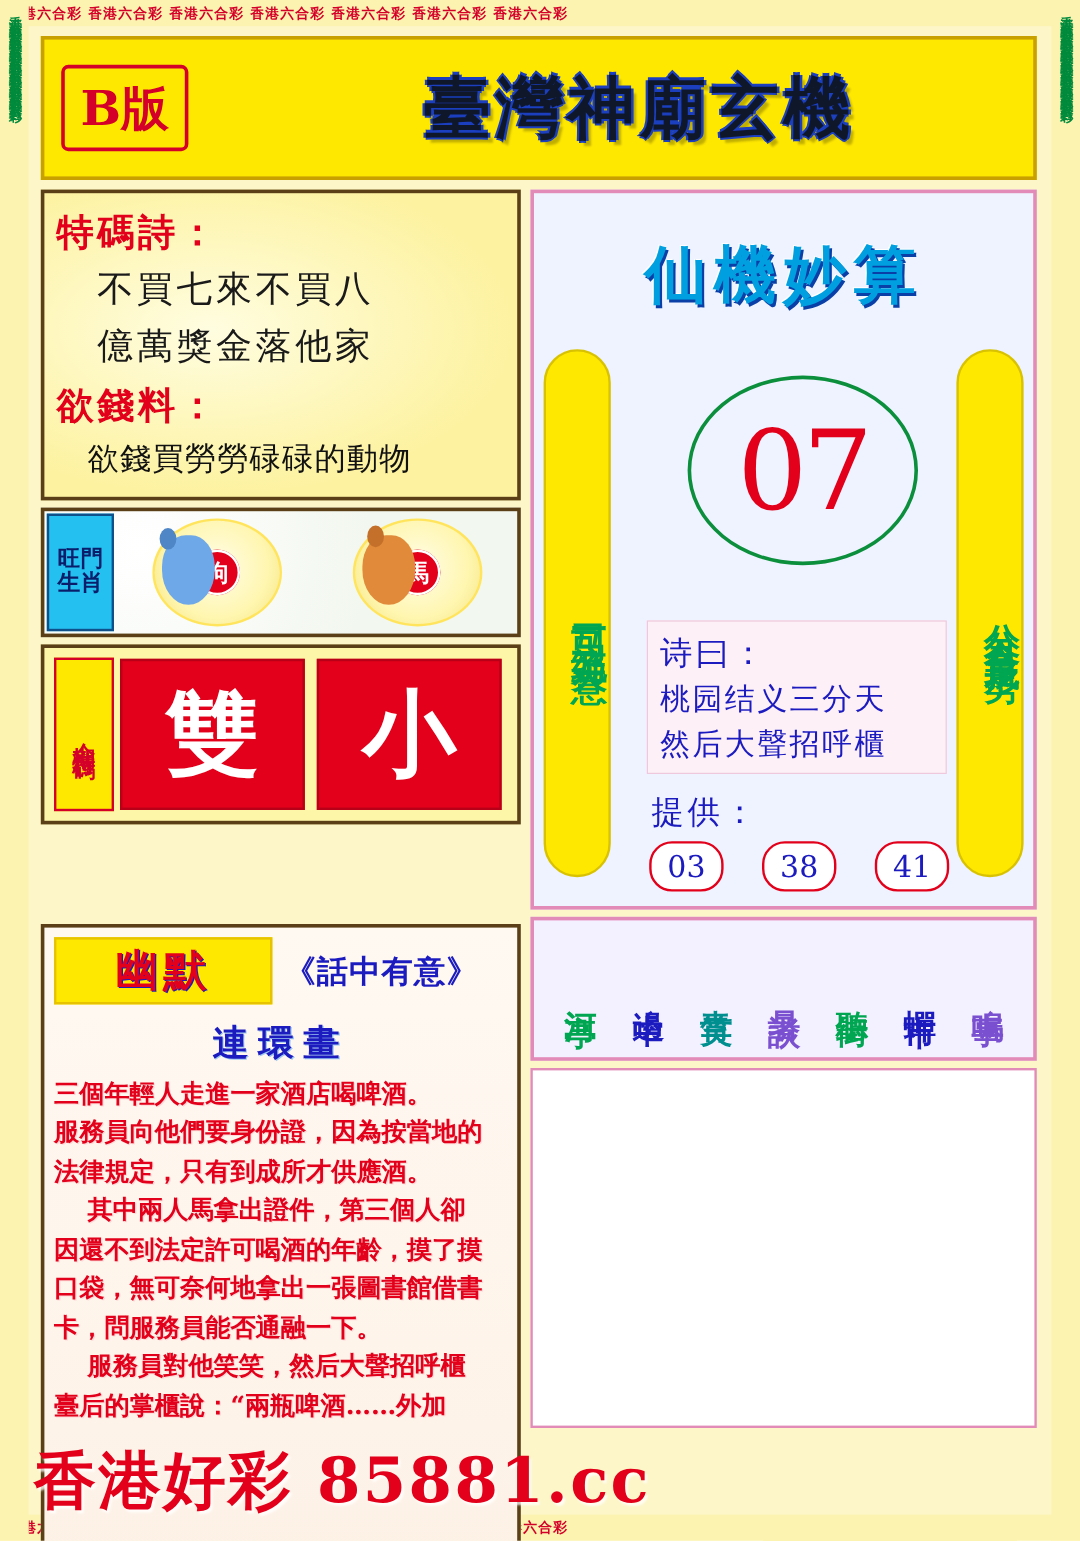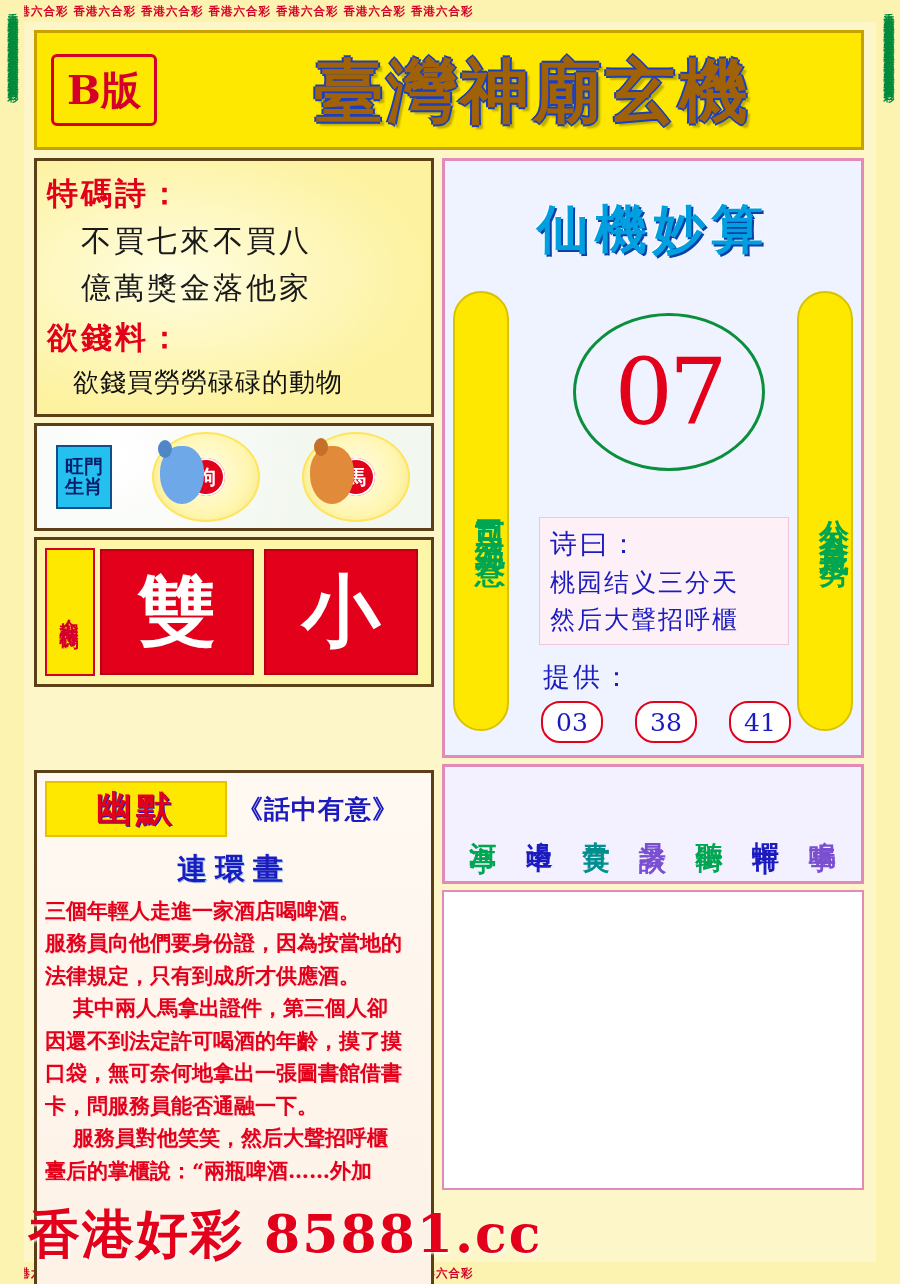--- a/index.html
+++ b/index.html
@@ -83,24 +83,24 @@
     border:3px solid #d4002a;
     border-radius:6px;
     color:#d4002a;
     font-size:40px; font-weight:bold;
     display:flex; align-items:center; justify-content:center;
     font-family:"DejaVu Serif", serif;
   }
   .title-main {
     flex:1;
     text-align:center;
-    font-size:69px;
-    font-weight:bold;
-    font-family:"DejaVu Serif", serif;
-    color:#a16207;
+    font-size:56px;
+    font-weight:bold;
+    font-family:"DejaVu Serif", serif;
+    color:#0f172a;
     text-shadow:
        2px 0 0 #1b3fbf, -2px 0 0 #1b3fbf, 0 2px 0 #1b3fbf, 0 -2px 0 #1b3fbf,
        4px 4px 2px rgba(0,0,0,0.25);
     letter-spacing:4px;
     line-height:1;
     padding-right:0;
   }
 
   
   .left-col {
@@ -156,21 +156,21 @@
       radial-gradient(circle at 20% 30%, #ffffff 0%, #f2f7ef 60%),
       #eef5ea;
     position:relative;
   }
   .zodiac-label {
     width:56px;
     background:#23c0f0;
     color:#0a1d6b;
     border:2px solid #0f4f8a;
     box-sizing:border-box;
-    margin:19px;
+    margin:2px;
     font-size:19px;
     font-weight:bold;
     font-family:"DejaVu Serif", serif;
     display:flex; align-items:center; justify-content:center;
     line-height:1.05;
     text-align:center;
   }
   .zodiac-animals {
     flex:1;
     display:flex; align-items:center; justify-content:space-around;

